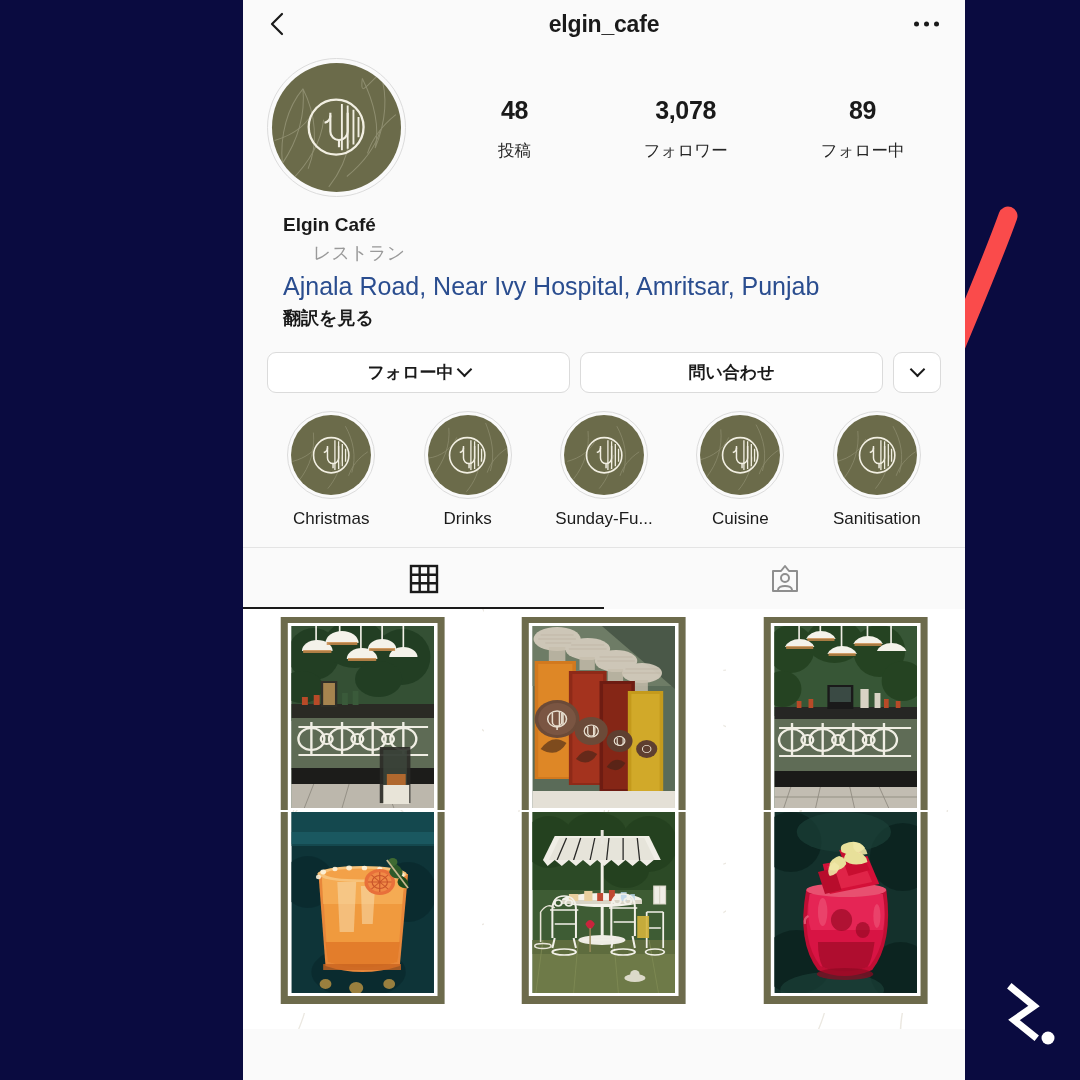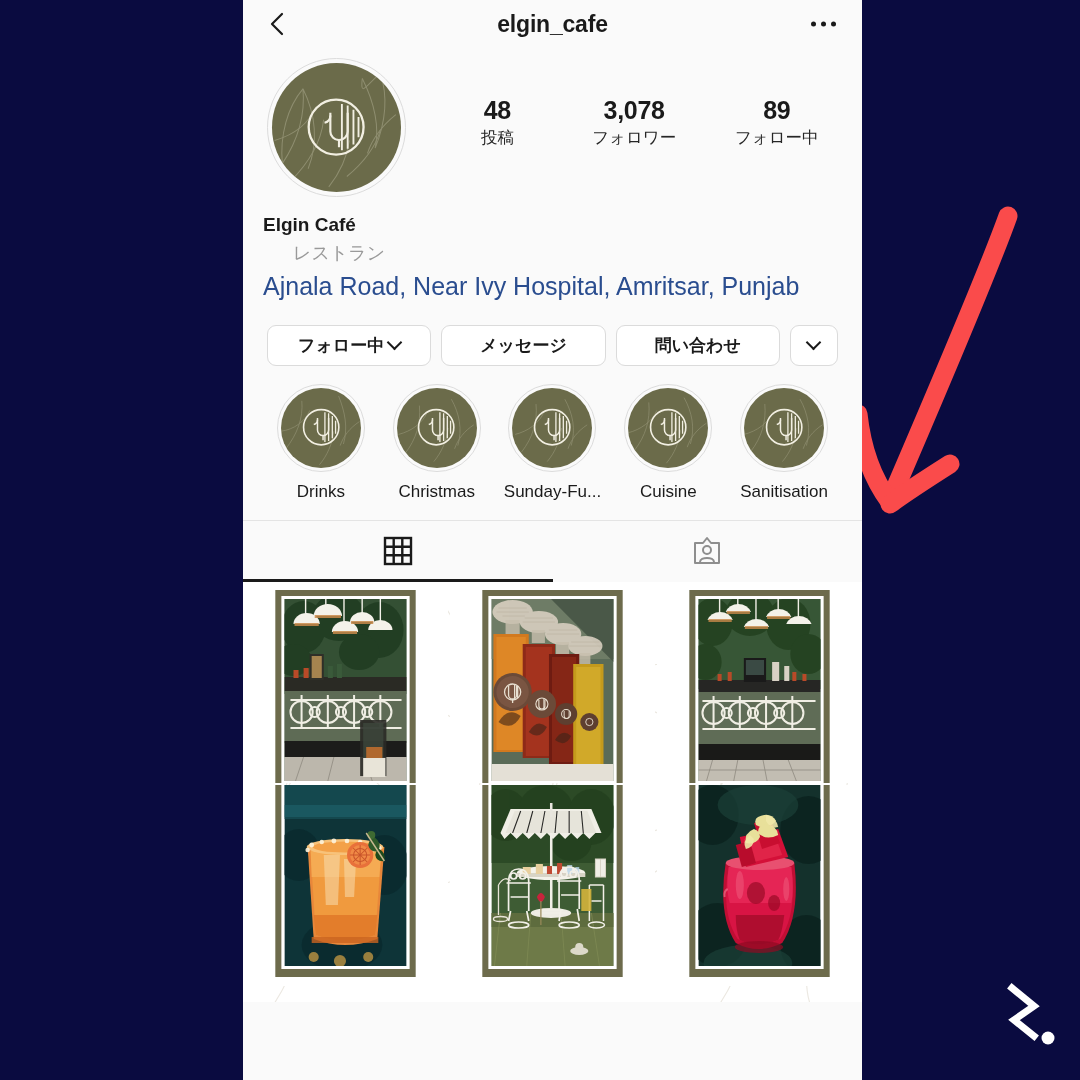--- a/index.html
+++ b/index.html
@@ -7,21 +7,21 @@
     width: 1080px; height: 1080px;
     background: #0A0B40;
     font-family: "Liberation Sans", sans-serif;
     overflow: hidden;
   }
   #stage { position: relative; width: 1080px; height: 1080px; background: #0A0B40; }
 
   
   #phone {
     position: absolute;
-    left: 243px; top: 0; width: 619px; height: 1080px;
+    left: 243px; top: 0; width: 722px; height: 1080px;
     background: #FAFAFA;
     overflow: hidden;
   }
 
   
   .topbar {
     position: relative; height: 48px;
     display: flex; align-items: center;
     background: #FAFAFA;
   }
@@ -56,24 +56,24 @@
   .avatar .leaf-svg { position: absolute; inset: 0; width: 100%; height: 100%; opacity: .32; }
   .avatar .logo-mark { position: relative; width: 56%; height: 56%; }
 
   .stats {
     flex: 1 1 auto;
     display: flex; justify-content: space-around; align-items: flex-start;
     padding: 38px 6px 0 26px;
   }
   .stat { text-align: center; min-width: 72px; }
   .stat-num { font-size: 25px; font-weight: 700; color: #1A1A1A; line-height: 1.12; letter-spacing: -0.3px; }
-  .stat-label { font-size: 16.5px; color: #262626; margin-top: 3px; }
+  .stat-label { font-size: 16.5px; color: #262626; margin-top: 16px; }
 
   
-  .bio { padding: 14px 24px 0 20px; }
+  .bio { padding: 14px 24px 0 40px; }
   .bio-name { font-size: 19px; font-weight: 700; color: #1A1A1A; line-height: 1.5; }
   .bio-cat { font-size: 18px; color: #999; line-height: 1.5; margin-left: 30px; }
   .bio-line { font-size: 18.5px; color: #1A1A1A; line-height: 1.52; }
   .bio-link { font-size: 25px; color: #2A4D8F; line-height: 1.52; }
   .bio-translate { font-size: 18px; color: #1A1A1A; font-weight: 600; line-height: 1.55; }
 
   
   .actions { display: flex; gap: 10px; padding: 20px 24px 0 24px; align-items: stretch; }
   .btn {
     flex: 1 1 0; height: 41px;
@@ -215,39 +215,66 @@
           <div class="stat-num">89</div>
           <div class="stat-label">フォロー中</div>
         </div>
       </div>
     </div>
 
     <div class="bio">
       <div class="bio-name">Elgin Café</div>
       <div class="bio-cat">レストラン</div>
       <div class="bio-link">Ajnala Road, Near Ivy Hospital, Amritsar, Punjab</div>
+      <div class="bio-translate">翻訳を見る</div>
     </div>
 
     <div class="actions">
       <div class="btn">
         <span>フォロー中</span>
         <span class="chev"></span>
       </div>
       <div class="btn">
-        <span>メッセージ</span>
-      </div>
-      <div class="btn">
         <span>問い合わせ</span>
       </div>
       <div class="btn narrow">
         <span class="chev"></span>
       </div>
     </div>
 
     <div class="highlights">
+      <div class="hl">
+        <div class="hl-ring">
+            <div class="hl-circle">
+          <svg class="leaf-svg" viewBox="0 0 100 100">
+            <g fill="none" stroke="#D8D6BE" stroke-width="1">
+                  <path d="M10 82 C24 64 30 44 28 22"></path>
+                  <path d="M2 58 C18 54 32 44 38 30"></path>
+                  <path d="M68 14 C78 32 82 52 76 72"></path>
+                  <path d="M96 46 C84 54 76 64 72 76"></path>
+                  <path d="M46 92 C56 80 62 66 64 50"></path>
+                </g>
+          </svg>
+          <svg class="logo-mark" viewBox="0 0 100 100">
+            <circle cx="50" cy="50" r="38" fill="none" stroke="#F2EFE2" stroke-width="3.5"></circle>
+            <path d="M42 30 L42 56 A12 12 0 0 0 66 56 L66 30" fill="none" stroke="#F2EFE2" stroke-width="3.2"></path>
+            <path d="M54 68 L54 78" stroke="#F2EFE2" stroke-width="3.2"></path>
+            <g stroke="#F2EFE2" stroke-width="2.8">
+                  <path d="M58 18 L58 82"></path>
+                  <path d="M66 20 L66 80"></path>
+                  <path d="M74 26 L74 74"></path>
+                  <path d="M81 36 L81 64"></path>
+                </g>
+            <path d="M42 34 A10 10 0 0 1 34 44" fill="none" stroke="#F2EFE2" stroke-width="3.2"></path>
+          </svg>
+        </div>
+          </div>
+        <div class="hl-label">Christmas</div>
+      </div>
+
       <div class="hl">
         <div class="hl-ring">
             <div class="hl-circle">
           <svg class="leaf-svg" viewBox="0 0 100 100">
             <g fill="none" stroke="#D8D6BE" stroke-width="1">
                   <path d="M6 76 C20 58 28 38 26 16"></path>
                   <path d="M0 54 C16 52 30 42 36 28"></path>
                   <path d="M72 10 C80 30 84 50 78 70"></path>
                   <path d="M98 42 C86 50 78 60 74 72"></path>
                   <path d="M48 96 C58 84 64 70 66 54"></path>
@@ -261,49 +288,20 @@
                   <path d="M58 18 L58 82"></path>
                   <path d="M66 20 L66 80"></path>
                   <path d="M74 26 L74 74"></path>
                   <path d="M81 36 L81 64"></path>
                 </g>
             <path d="M42 34 A10 10 0 0 1 34 44" fill="none" stroke="#F2EFE2" stroke-width="3.2"></path>
           </svg>
         </div>
           </div>
         <div class="hl-label">Drinks</div>
-      </div>
-
-      <div class="hl">
-        <div class="hl-ring">
-            <div class="hl-circle">
-          <svg class="leaf-svg" viewBox="0 0 100 100">
-            <g fill="none" stroke="#D8D6BE" stroke-width="1">
-                  <path d="M10 82 C24 64 30 44 28 22"></path>
-                  <path d="M2 58 C18 54 32 44 38 30"></path>
-                  <path d="M68 14 C78 32 82 52 76 72"></path>
-                  <path d="M96 46 C84 54 76 64 72 76"></path>
-                  <path d="M46 92 C56 80 62 66 64 50"></path>
-                </g>
-          </svg>
-          <svg class="logo-mark" viewBox="0 0 100 100">
-            <circle cx="50" cy="50" r="38" fill="none" stroke="#F2EFE2" stroke-width="3.5"></circle>
-            <path d="M42 30 L42 56 A12 12 0 0 0 66 56 L66 30" fill="none" stroke="#F2EFE2" stroke-width="3.2"></path>
-            <path d="M54 68 L54 78" stroke="#F2EFE2" stroke-width="3.2"></path>
-            <g stroke="#F2EFE2" stroke-width="2.8">
-                  <path d="M58 18 L58 82"></path>
-                  <path d="M66 20 L66 80"></path>
-                  <path d="M74 26 L74 74"></path>
-                  <path d="M81 36 L81 64"></path>
-                </g>
-            <path d="M42 34 A10 10 0 0 1 34 44" fill="none" stroke="#F2EFE2" stroke-width="3.2"></path>
-          </svg>
-        </div>
-          </div>
-        <div class="hl-label">Christmas</div>
       </div>
 
       <div class="hl">
         <div class="hl-ring">
             <div class="hl-circle">
           <svg class="leaf-svg" viewBox="0 0 100 100">
             <g fill="none" stroke="#D8D6BE" stroke-width="1">
                   <path d="M12 80 C26 62 32 42 30 20"></path>
                   <path d="M4 58 C20 54 34 44 40 30"></path>
                   <path d="M66 14 C76 32 80 52 74 72"></path>

